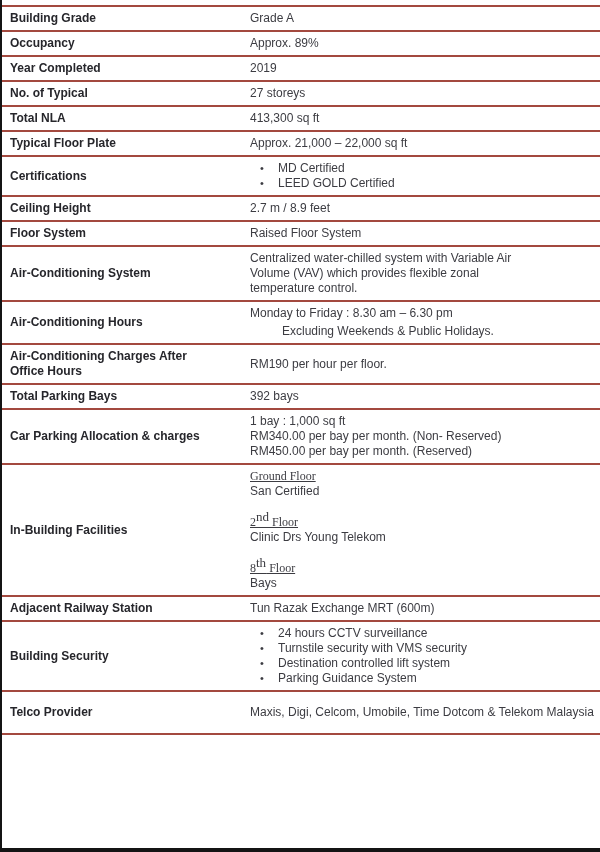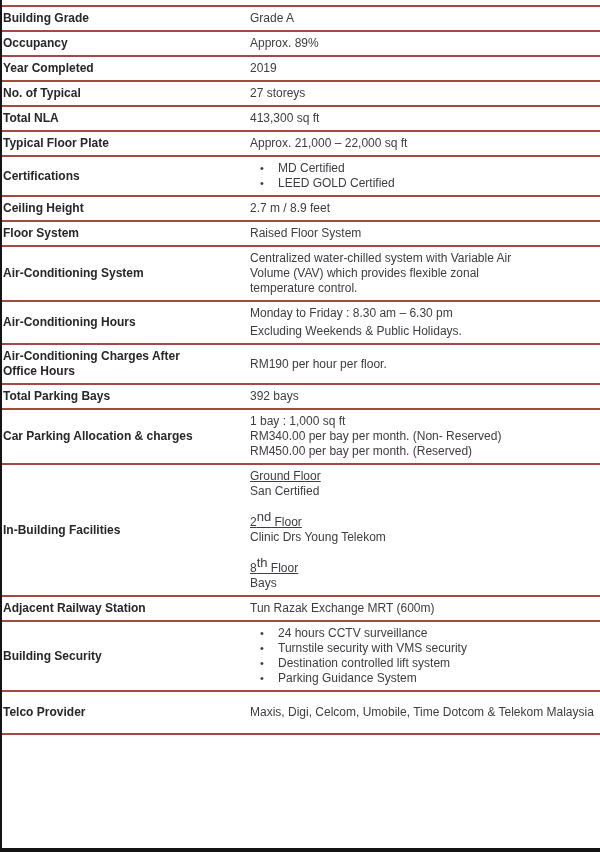--- a/index.html
+++ b/index.html
@@ -31,37 +31,37 @@
     width: 598px;
     border-collapse: collapse;
     table-layout: fixed;
     border-top: 2px solid var(--line-red, #a3493f);
   }
   table.spec-table tr { border-bottom: 2px solid var(--line-red, #a3493f); }
   td { vertical-align: middle; }
   td.label {
     font-weight: bold;
     color: var(--label-color, #26262b);
-    padding: 4px 40px 4px 1px;
+    padding: 4px 40px 4px 8px;
   }
   td.value {
     color: var(--value-color, #3c3c42);
     padding: 4px 6px 4px 8px;
   }
   .vline { line-height: 15px; }
-  .spaced .vline + .vline { margin-top: 3px; }
+  .spaced .vline + .vline { margin-top: 3px; margin-left: 32px; }
   .bullet { display: flex; }
   .bullet .dot {
     flex: 0 0 18px;
     width: 18px;
     margin-left: 10px;
     font-size: 11px;
   }
   .fgroup.gap { margin-top: 16px; }
-  .floor-u { text-decoration: underline; }
+  .floor-u { text-decoration: underline; font-family: Liberation Serif, serif; }
   sup { font-size: 13px; vertical-align: super; line-height: 0; }
   tr:last-child td { padding-top: 13px; padding-bottom: 13px; }
 </style>
 </head>
 <body>
 
 <div class="page">
   <table class="spec-table">
     <colgroup>
       <col style="width:240px">

